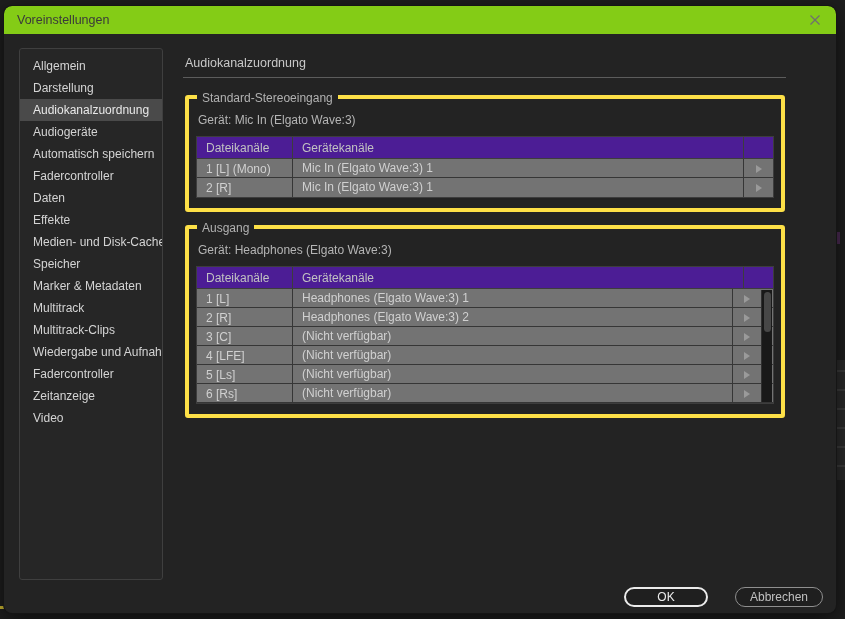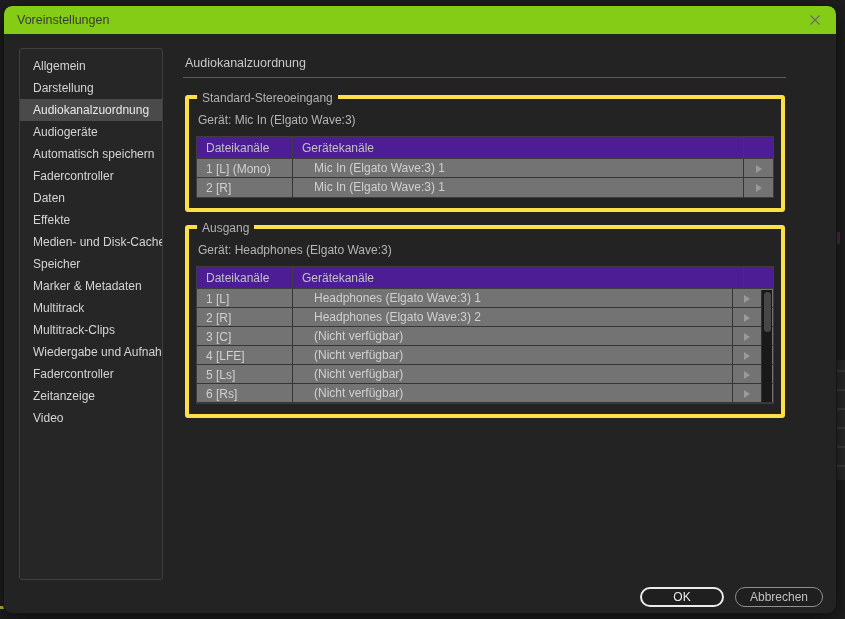--- a/index.html
+++ b/index.html
@@ -70,39 +70,39 @@
   .thead .th + .th { border-left:1px solid #3d3d3d; height:22px; line-height:22px; }
 
   .rows-wrap { position:relative; }
   .trow {
     display:grid; height:19px; align-items:center;
     font-size:12px; color:#d0d0d0; background:#737373;
     border-bottom:1px solid #363636;
   }
   .trow:last-child { border-bottom:none; }
   .td-file   { padding-left:9px; white-space:nowrap; overflow:hidden; }
-  .td-device { padding-left:21px; border-left:1px solid #363636; height:19px; line-height:18px;
+  .td-device { padding-left:9px; border-left:1px solid #363636; height:19px; line-height:18px;
                white-space:nowrap; overflow:hidden; cursor:default; }
   .td-arrow  { border-left:1px solid #363636; height:19px; display:flex;
                align-items:center; justify-content:center; cursor:default; }
   .tri { width:0; height:0; border-left:6px solid #9a9a9a;
          border-top:4.5px solid transparent; border-bottom:4.5px solid transparent; }
 
   .vscroll {
     position:absolute; top:1px; bottom:1px; right:1px; width:11px;
     background:#191919; border-left:1px solid #303030;
   }
   .vscroll .thumb {
     position:absolute; top:2px; left:2px; width:7px; height:40px;
     background:#474747; border-radius:4px;
   }
 
   
   .footer {
-    position:absolute; right:13px; bottom:6px; display:flex; gap:11px; align-items:center;
+    position:absolute; right:13px; bottom:6px; display:flex; gap:27px; align-items:center;
   }
   .btn {
     height:20px; border-radius:10px; background:#1f1f1f;
     font-size:12px; display:flex; align-items:center; justify-content:center;
     font-family:"Liberation Sans", sans-serif; cursor:default;
   }
   .btn-ok {
     width:84px; border:2px solid #ebebeb; color:#ebebeb;
   }
   .btn-cancel {

